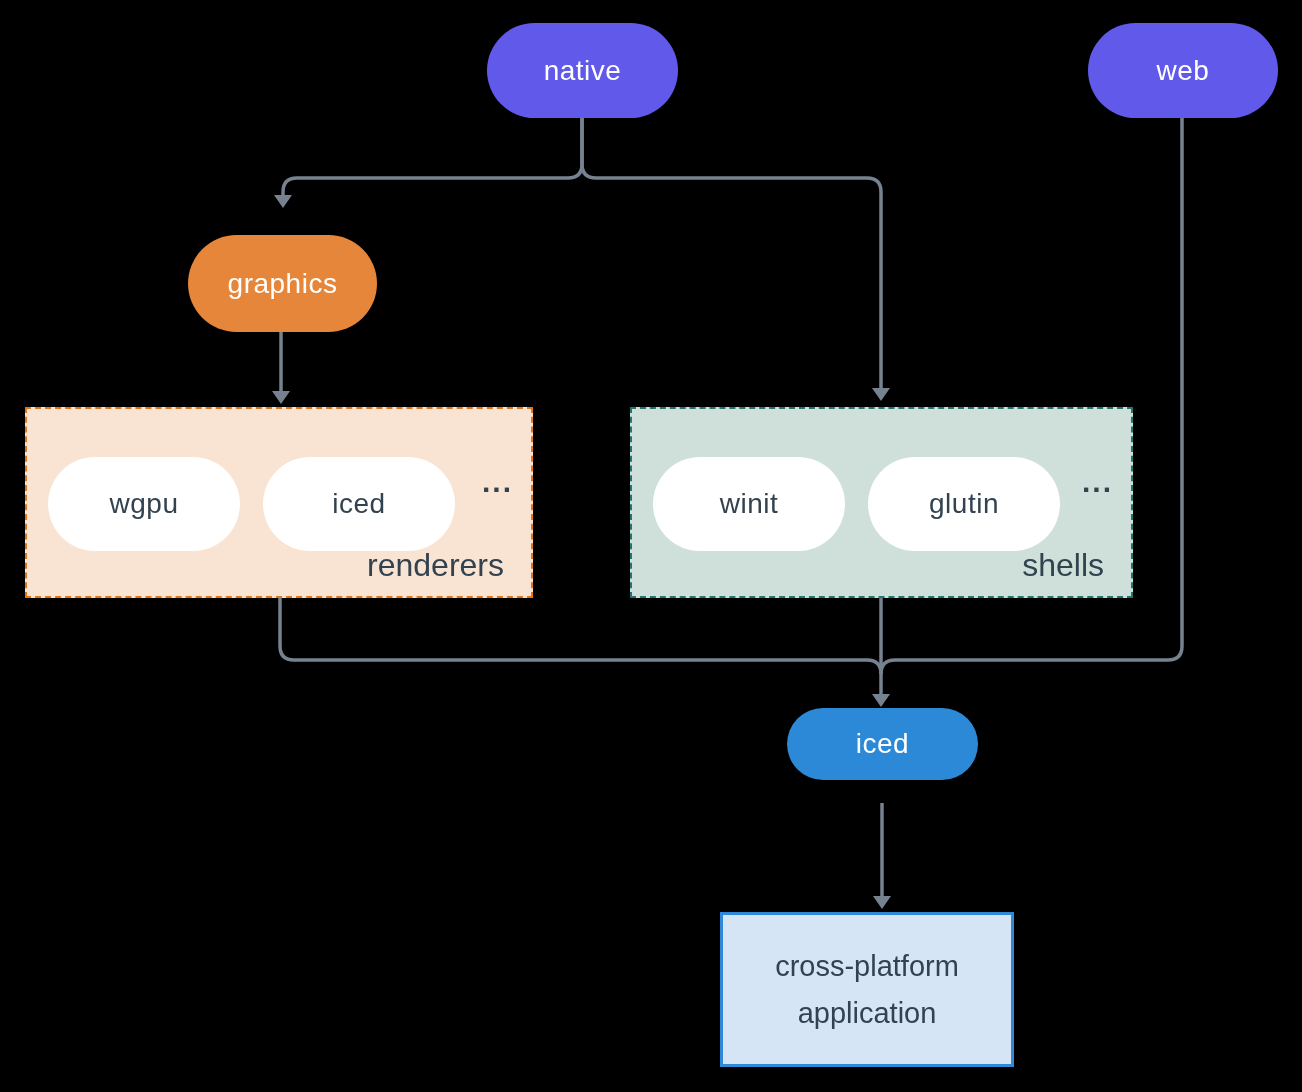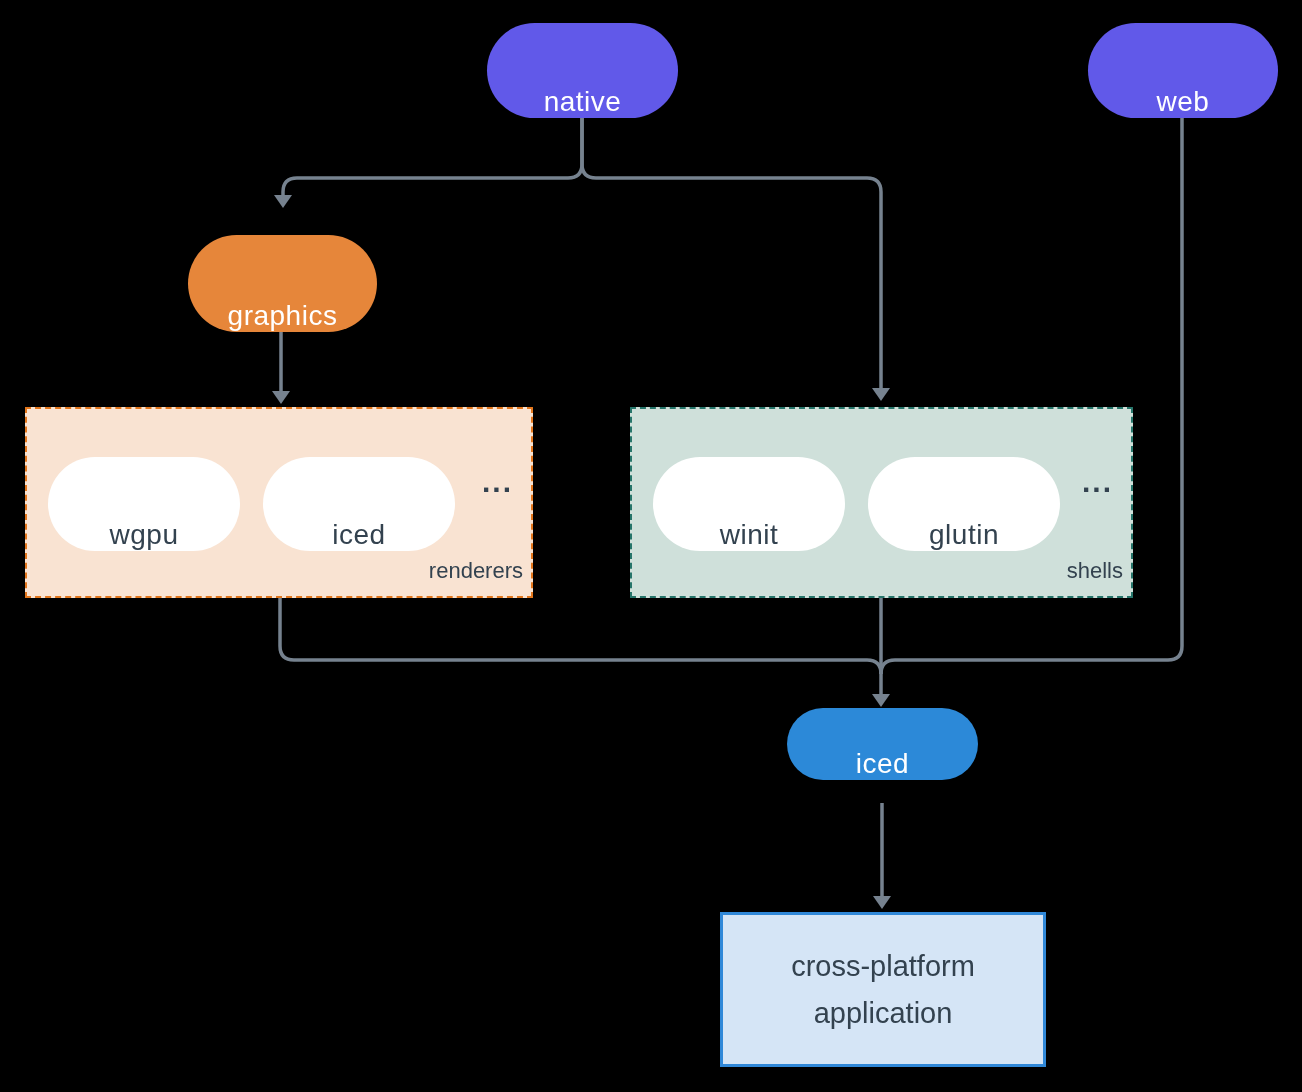--- a/index.html
+++ b/index.html
@@ -26,21 +26,21 @@
     stroke: var(--color-connector, #76828F);
     stroke-width: 3.5;
   }
   svg.edges polygon {
     fill: var(--color-connector, #76828F);
     stroke: none;
   }
   .pill {
     position: absolute;
     display: flex;
-    align-items: flex-end;
+    align-items: center;
     justify-content: center;
     border-radius: 999px;
     font-size: 28px;
     letter-spacing: 0.5px;
   }
   .pill.native  { left: 487px;  top: 23px;  width: 191px; height: 95px; background: var(--color-native-bg, #6159E9); color: var(--color-pill-text, #FFFFFF); }
   .pill.web     { left: 1088px; top: 23px;  width: 190px; height: 95px; background: var(--color-web-bg, #6159E9); color: var(--color-pill-text, #FFFFFF); }
   .pill.graphics{ left: 188px;  top: 215px; width: 189px; height: 97px; background: var(--color-graphics-bg, #E6863A); color: var(--color-pill-text, #FFFFFF); margin-top: 20px; }
   .pill.iced    { left: 787px;  top: 708px; width: 191px; height: 72px; background: var(--color-iced-bg, #2C89D8); color: var(--color-pill-text, #FFFFFF); }
   .group {
@@ -76,30 +76,30 @@
     top: 56px;
     font-size: 30px;
     font-weight: bold;
     letter-spacing: 2px;
     color: var(--color-item-text, #33424F);
   }
   .group.renderers .ellipsis { left: 455px; }
   .group.shells    .ellipsis { left: 450px; }
   .group-label {
     position: absolute;
-    right: 8px;
+    right: 27px;
     bottom: 12px;
-    font-size: 22px;
+    font-size: 32px;
     color: var(--color-item-text, #33424F);
   }
   .appbox {
     position: absolute;
     left: 720px;
     top: 912px;
-    width: 326px;
+    width: 294px;
     height: 155px;
     box-sizing: border-box;
     background: var(--color-app-bg, #D5E5F6);
     border: 3px solid var(--color-app-border, #3088D8);
     color: var(--color-app-text, #33424F);
     display: flex;
     flex-direction: column;
     align-items: center;
     justify-content: center;
     font-size: 29px;

